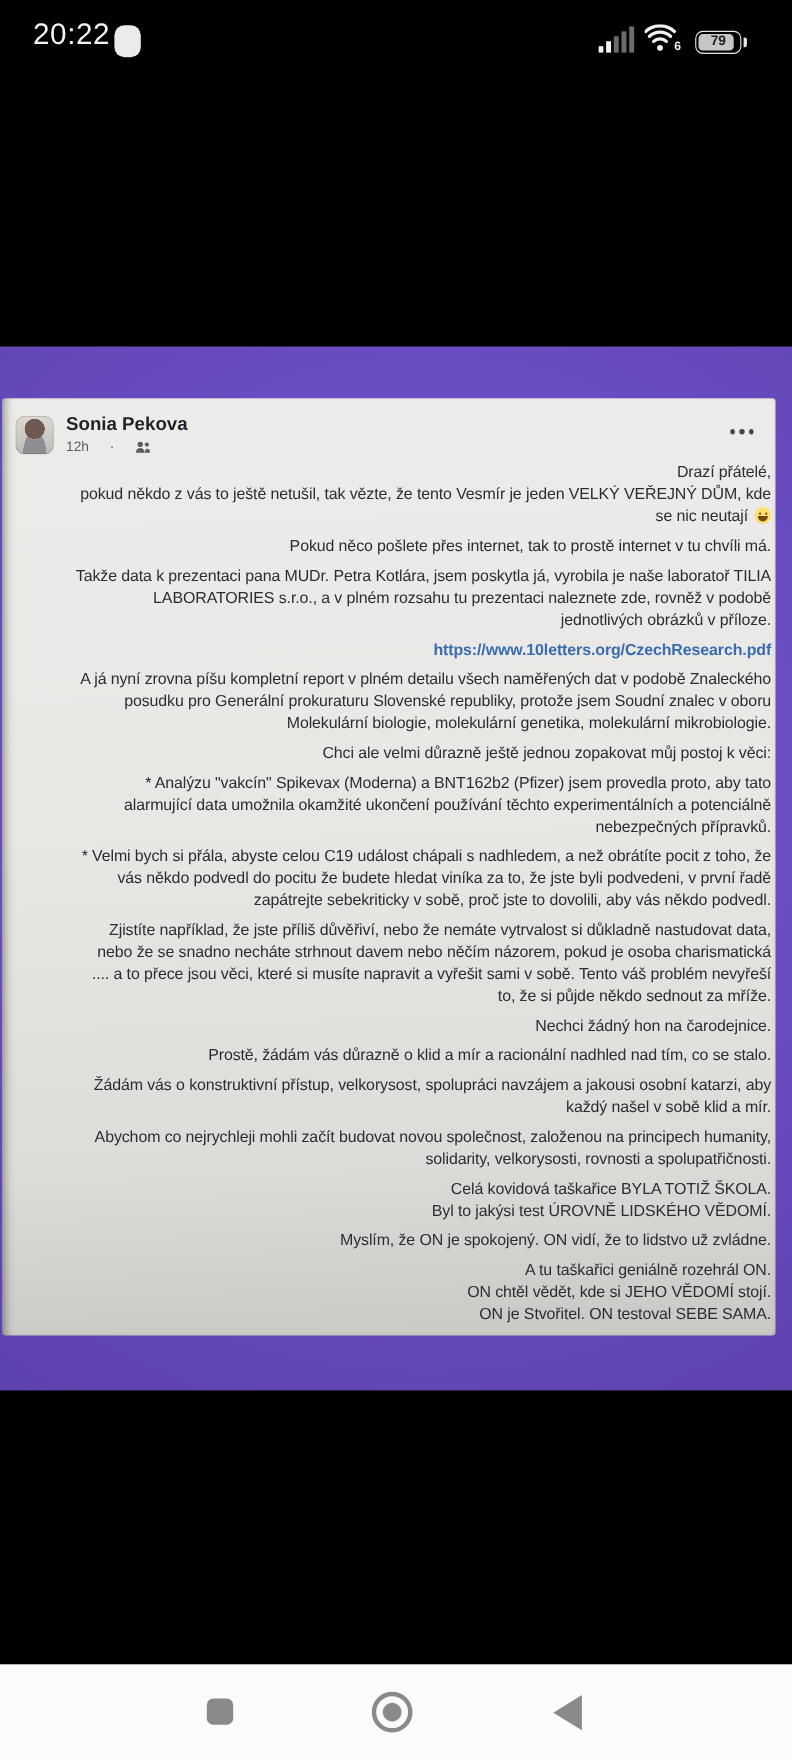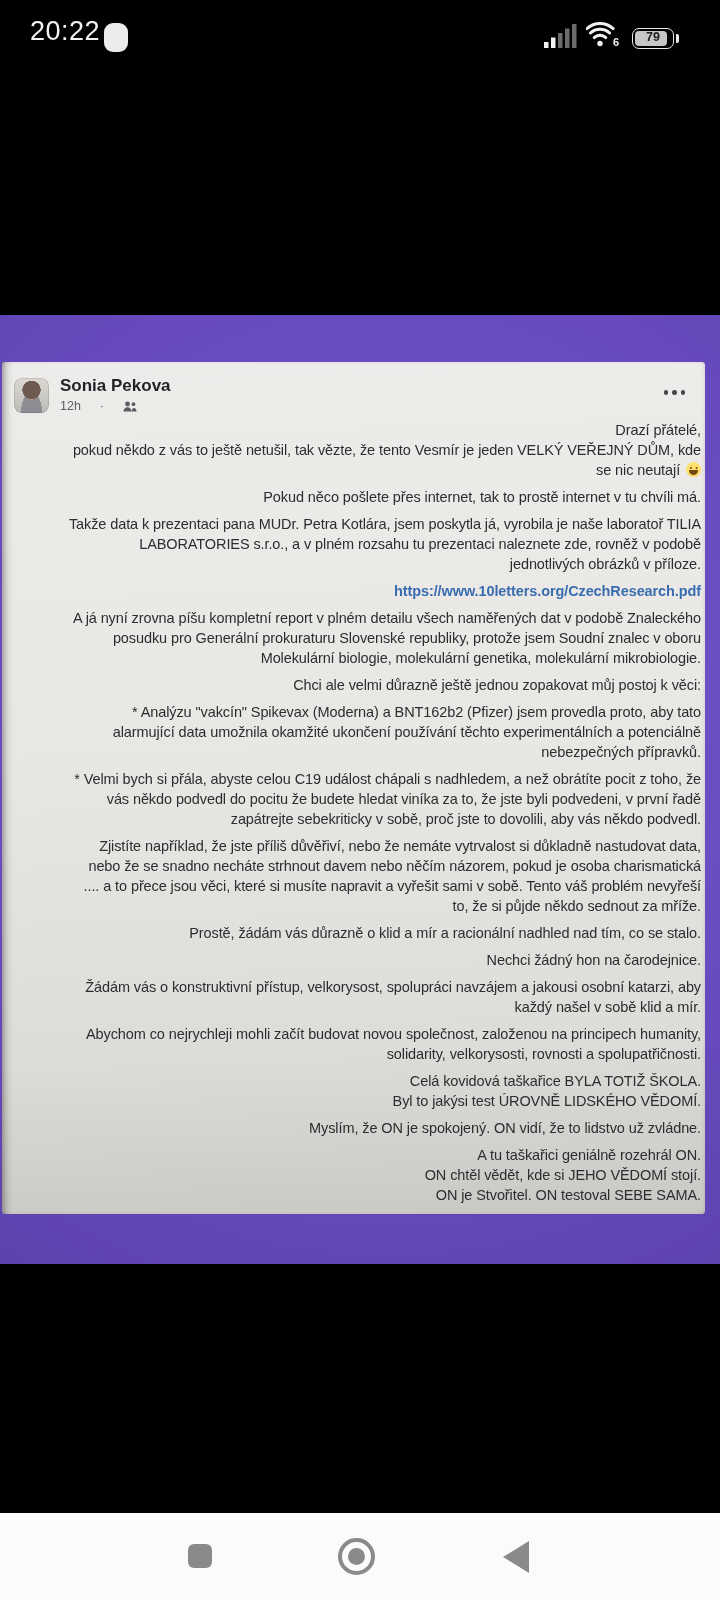--- a/index.html
+++ b/index.html
@@ -135,22 +135,22 @@
           <p class="para">* Analýzu "vakcín" Spikevax (Moderna) a BNT162b2 (Pfizer) jsem provedla proto, aby tato
 alarmující data umožnila okamžité ukončení používání těchto experimentálních a potenciálně
 nebezpečných přípravků.</p>
           <p class="para">* Velmi bych si přála, abyste celou C19 událost chápali s nadhledem, a než obrátíte pocit z toho, že
 vás někdo podvedl do pocitu že budete hledat viníka za to, že jste byli podvedeni, v první řadě
 zapátrejte sebekriticky v sobě, proč jste to dovolili, aby vás někdo podvedl.</p>
           <p class="para">Zjistíte například, že jste příliš důvěřiví, nebo že nemáte vytrvalost si důkladně nastudovat data,
 nebo že se snadno necháte strhnout davem nebo něčím názorem, pokud je osoba charismatická
 .... a to přece jsou věci, které si musíte napravit a vyřešit sami v sobě. Tento váš problém nevyřeší
 to, že si půjde někdo sednout za mříže.</p>
+          <p class="para">Nechci žádný hon na čarodejnice.</p>
           <p class="para">Prostě, žádám vás důrazně o klid a mír a racionální nadhled nad tím, co se stalo.</p>
-          <p class="para">Nechci žádný hon na čarodejnice.</p>
           <p class="para">Žádám vás o konstruktivní přístup, velkorysost, spolupráci navzájem a jakousi osobní katarzi, aby
 každý našel v sobě klid a mír.</p>
           <p class="para">Abychom co nejrychleji mohli začít budovat novou společnost, založenou na principech humanity,
 solidarity, velkorysosti, rovnosti a spolupatřičnosti.</p>
           <p class="para">Celá kovidová taškařice BYLA TOTIŽ ŠKOLA.
 Byl to jakýsi test ÚROVNĚ LIDSKÉHO VĚDOMÍ.</p>
           <p class="para">Myslím, že ON je spokojený. ON vidí, že to lidstvo už zvládne.</p>
           <p class="para">A tu taškařici geniálně rozehrál ON.
 ON chtěl vědět, kde si JEHO VĚDOMÍ stojí.
 ON je Stvořitel. ON testoval SEBE SAMA.</p>

